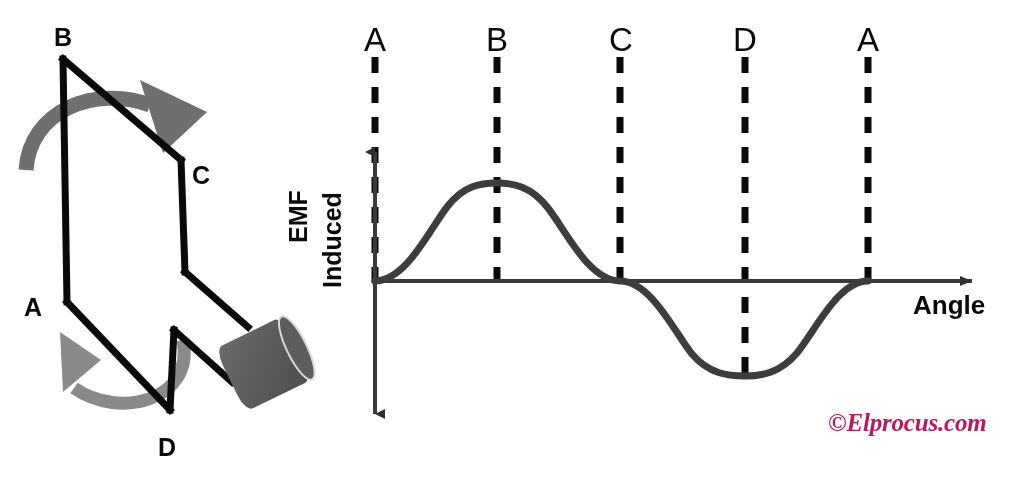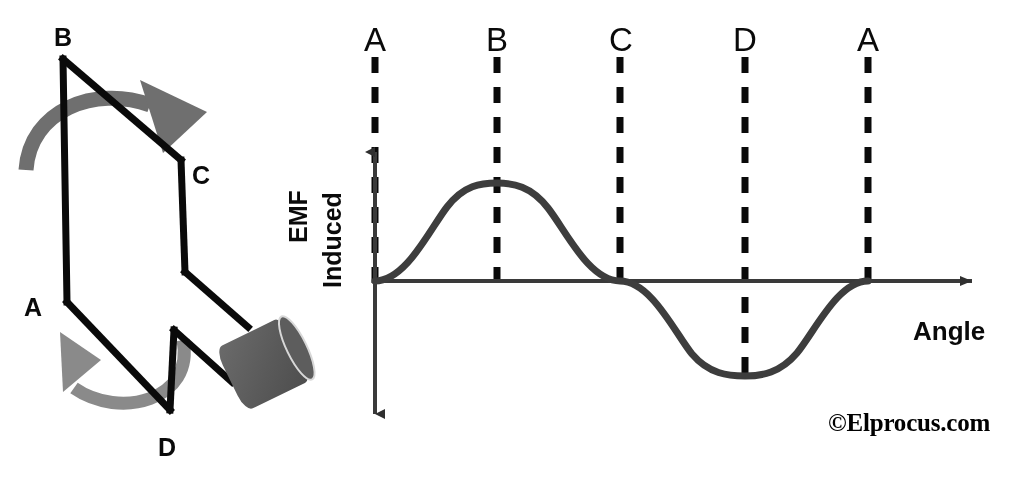--- a/index.html
+++ b/index.html
@@ -46,23 +46,24 @@
   .yaxis-lbl {
     font-weight: bold;
     font-size: 25px;
     transform-origin: 0 0;
   }
   .watermark {
     position: absolute;
     font-family: "Liberation Serif", serif;
     font-weight: bold;
     font-size: 25px;
-    color: #000000;
+    color: #be185d;
     white-space: nowrap;
     letter-spacing: -0.2px;
+    font-style: italic;
   }
 </style>
 </head>
 <body>
 
 <div id="stage">
 
   <svg viewBox="0 0 1024 482" xmlns="http://www.w3.org/2000/svg">
 
     <defs>
@@ -141,21 +142,21 @@
   </svg>
 
   <div class="lbl coil-lbl" style="left:54px; top:25px;">B</div>
   <div class="lbl coil-lbl" style="left:192px; top:163px;">C</div>
   <div class="lbl coil-lbl" style="left:24px; top:295px;">A</div>
   <div class="lbl coil-lbl" style="left:158px; top:435px;">D</div>
 
   <div class="lbl yaxis-lbl" style="left:286px; top:243px; transform:rotate(-90deg);">EMF</div>
   <div class="lbl yaxis-lbl" style="left:320px; top:288px; transform:rotate(-90deg);">Induced</div>
 
-  <div class="lbl axis-lbl" style="left:913px; top:318px;">Angle</div>
+  <div class="lbl axis-lbl" style="left:913px; top:292px;">Angle</div>
 
   <div class="lbl tick-lbl" style="left:364px; top:23px;">A</div>
   <div class="lbl tick-lbl" style="left:486px; top:23px;">B</div>
   <div class="lbl tick-lbl" style="left:609px; top:23px;">C</div>
   <div class="lbl tick-lbl" style="left:733px; top:23px;">D</div>
   <div class="lbl tick-lbl" style="left:857px; top:23px;">A</div>
 
   <div class="watermark" style="left:828px; top:409px;">©Elprocus.com</div>
 
 </div>

